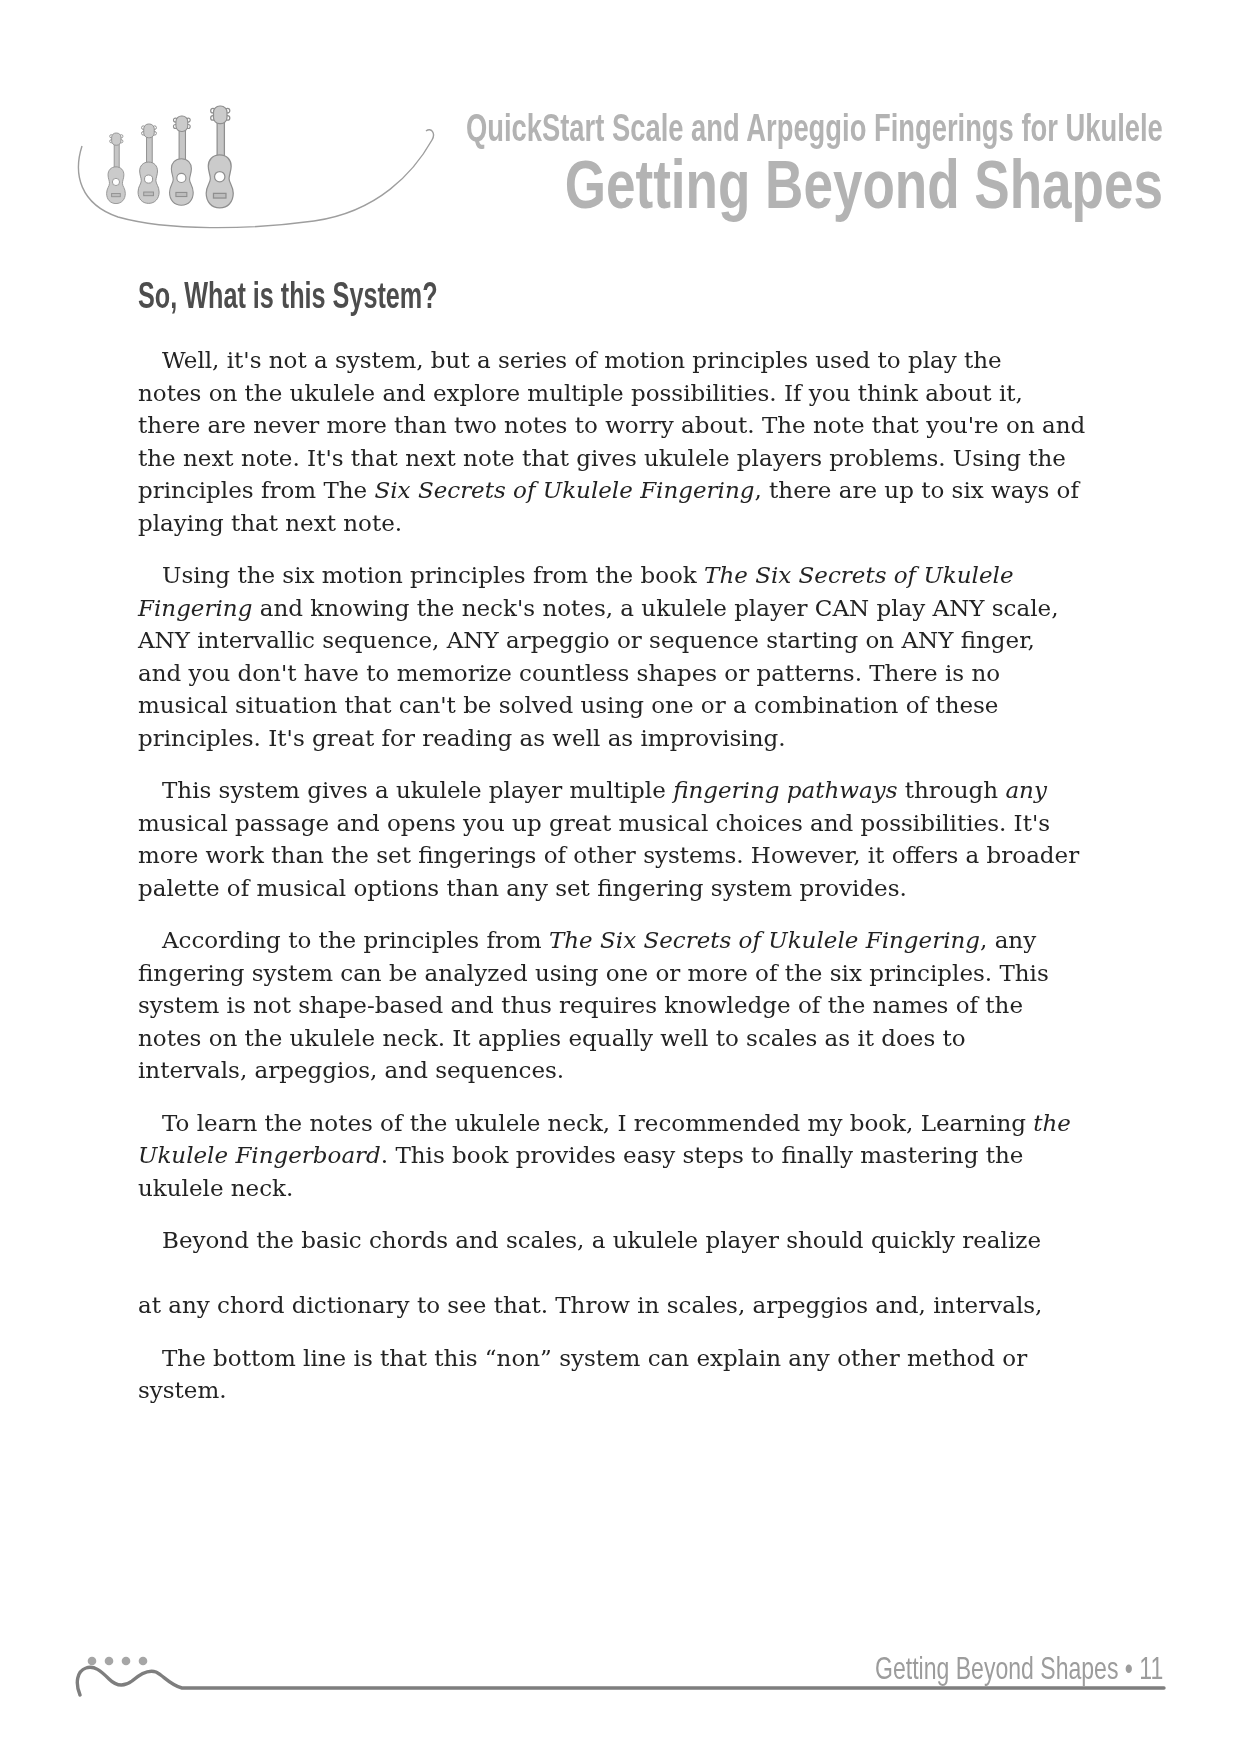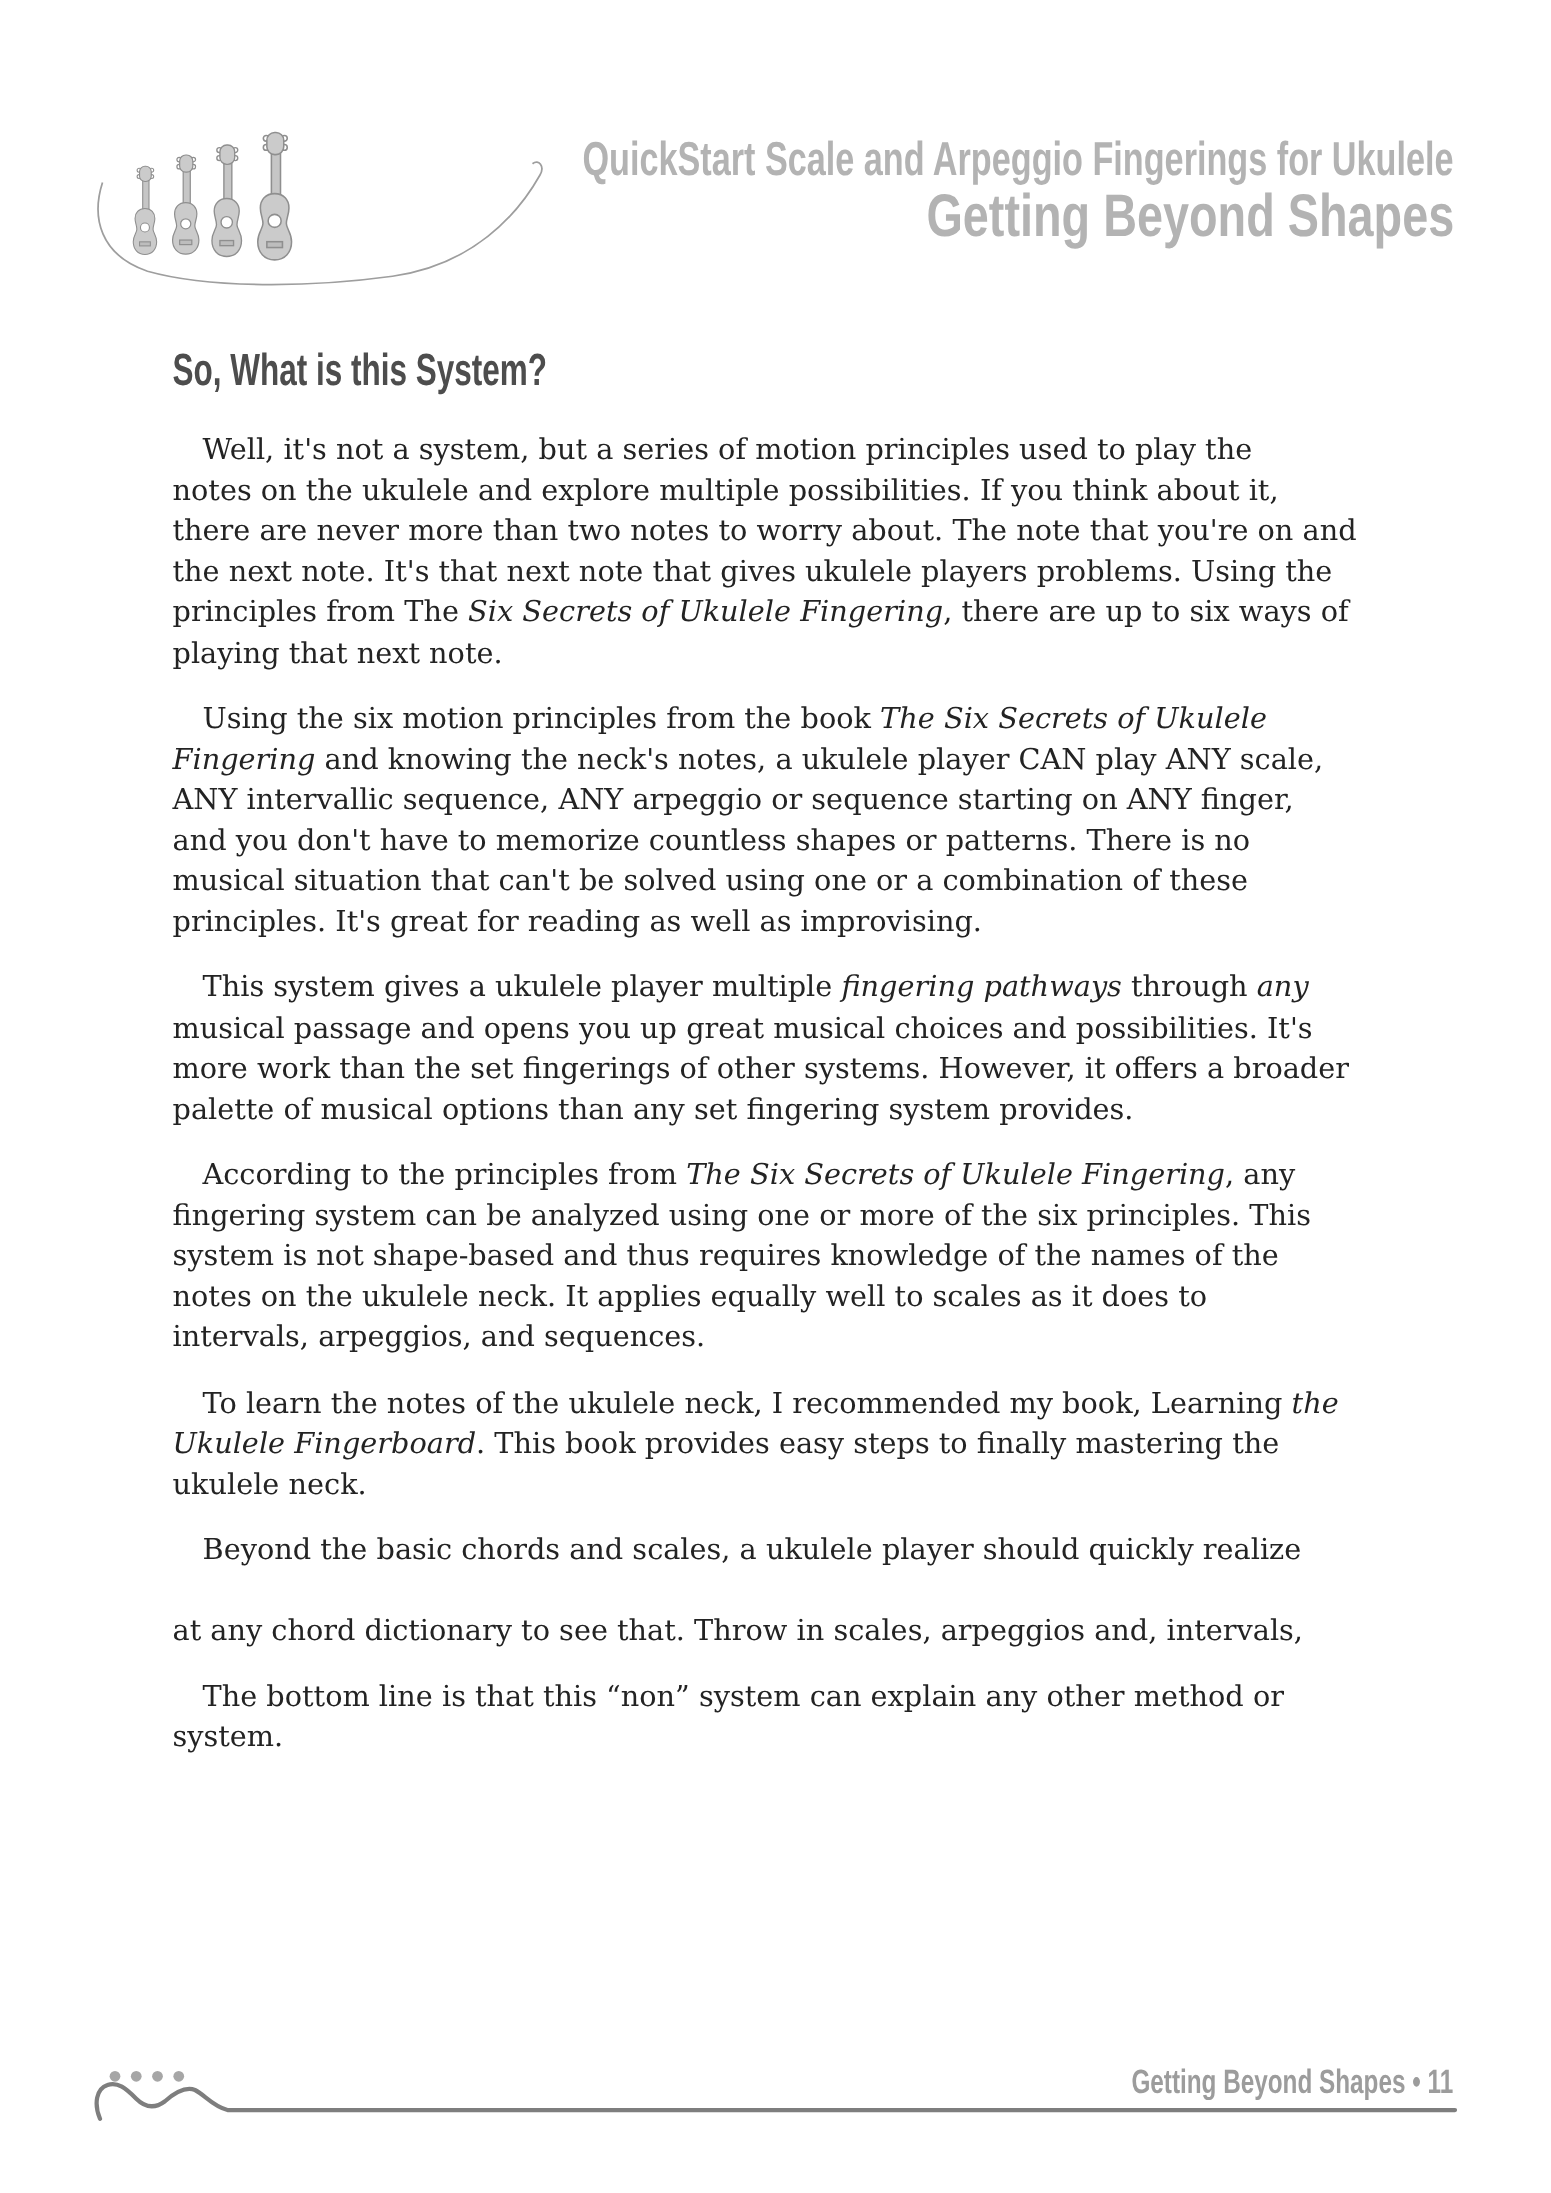--- a/index.html
+++ b/index.html
@@ -10,21 +10,21 @@
   }
   
   .header-art { position:absolute; left:0; top:80px; width:1241px; height:170px; }
   .series-title {
     position:absolute; right:78px; top:109px;
     font-size:38px; font-weight:700; color:#b3b3b3;
     line-height:1; white-space:nowrap;
   }
   .chapter-title {
     position:absolute; right:78px; top:150px;
-    font-size:48px; font-weight:700; color:#b3b3b3;
+    font-size:68px; font-weight:700; color:#b3b3b3;
     line-height:1; white-space:nowrap;
   }
   .cond  { display:inline-block; transform:scaleX(0.72); transform-origin:100% 50%; }
   .cond2 { display:inline-block; transform:scaleX(0.78); transform-origin:100% 50%; }
   .cond-h{ display:inline-block; transform:scaleX(0.70); transform-origin:0 50%; }
   .cond-f{ display:inline-block; transform:scaleX(0.72); transform-origin:100% 50%; }
   
   .content { position:absolute; left:138px; top:276px; width:1010px; }
   .content h1 {
     margin:0 0 28px 0; font-size:36px; font-weight:700;
@@ -34,21 +34,21 @@
     margin:0 0 20px 0;
     font-family:"DejaVu Serif", serif;
     font-size:23px; line-height:32.5px; color:#232323;
     white-space:nowrap; text-indent:24px;
   }
   .body-para em { }
   
   .footer-art { position:absolute; left:0; top:1645px; width:1241px; height:80px; }
   .footer-text {
     position:absolute; right:78px; top:1652px;
-    font-size:27px; font-weight:700; color:#9c9c9c;
+    font-size:32px; font-weight:400; color:#9c9c9c;
     line-height:1; white-space:nowrap;
   }
 </style>
 </head>
 <body>
 
 <div class="page">
 
   <svg class="header-art" viewBox="0 80 1241 170" xmlns="http://www.w3.org/2000/svg" aria-hidden="true">
     <defs>

